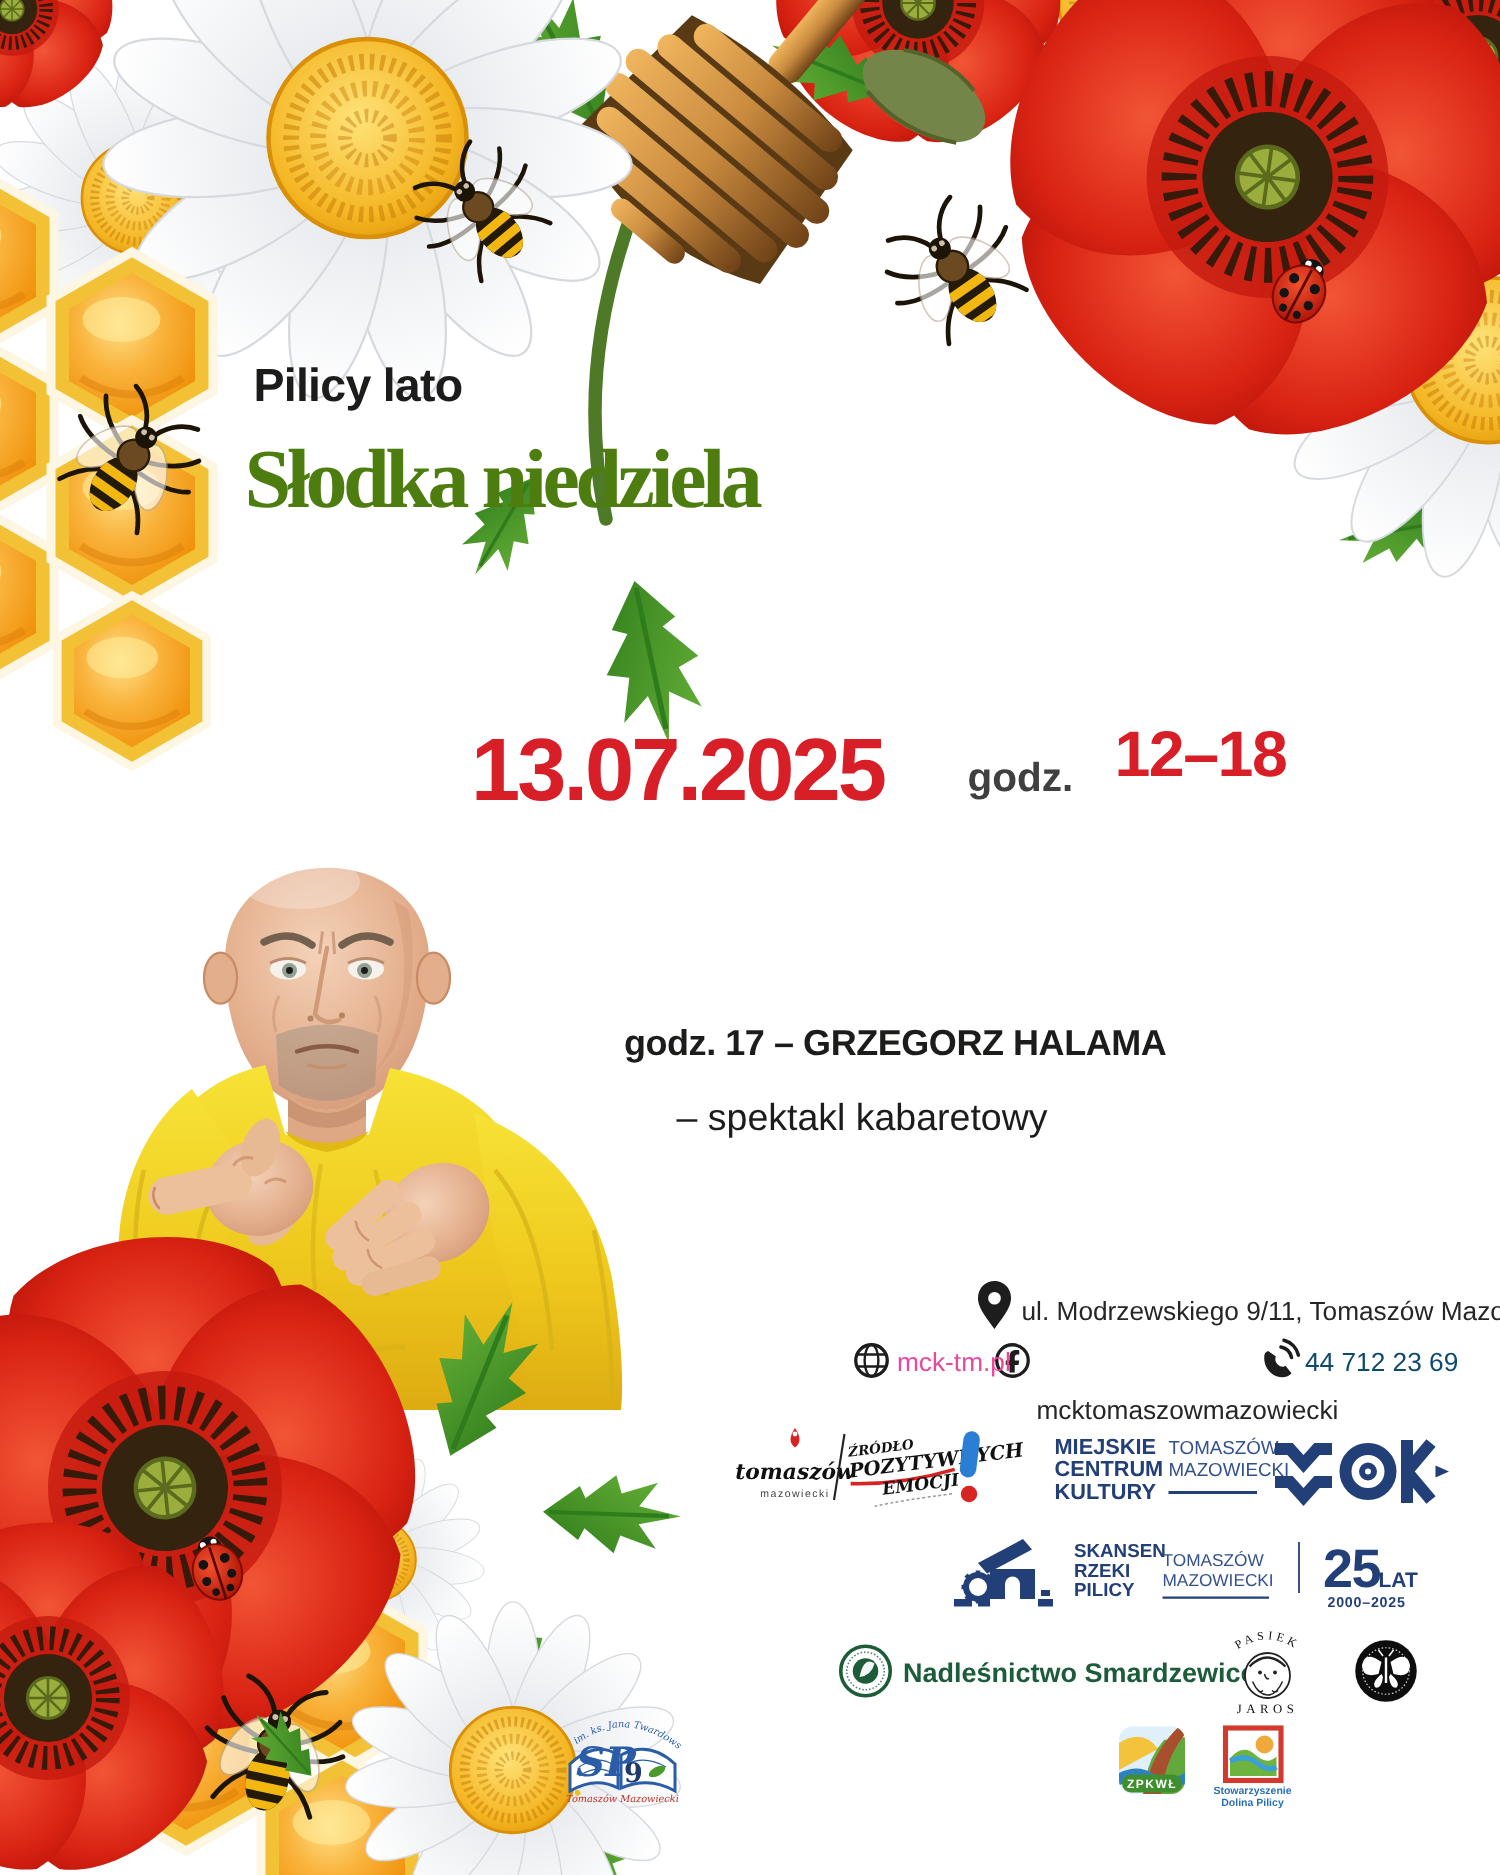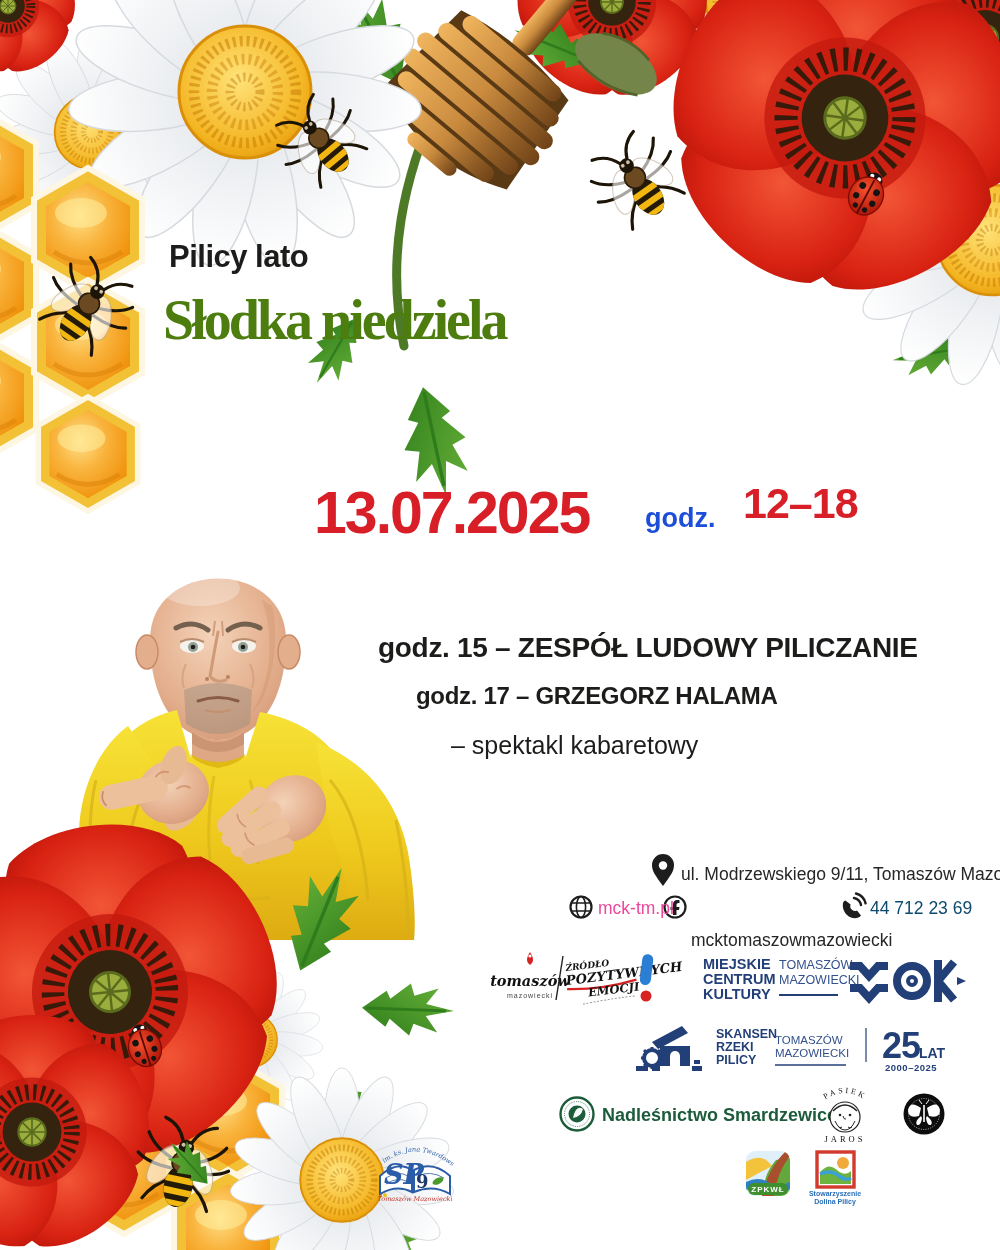--- a/index.html
+++ b/index.html
@@ -3,21 +3,21 @@
 <meta charset="utf-8">
 <style>
   html,body{margin:0;padding:0;background:#fff;}
   .poster{position:relative;width:1000px;height:1250px;background:#fff;overflow:hidden;
           font-family:"Liberation Sans",sans-serif;color:#1c1c1b;}
   .abs{position:absolute;white-space:nowrap;}
   .pretitle{left:169px;top:239px;font-size:31px;font-weight:600;letter-spacing:-.5px;}
   .title{left:163px;top:288px;font-size:56px;font-weight:800;letter-spacing:-3px;color:#4d7c0f;font-family:Liberation Serif, serif;}
   .subtitle{left:169px;top:411px;font-size:31px;font-weight:600;letter-spacing:-.5px;}
   .date{left:303px;top:479px;font-size:59px;font-weight:800;letter-spacing:-2px;color:#d81e26;margin-left:11px;}
-  .timelabel{left:645px;top:503px;font-size:27px;font-weight:700;color:#1d4ed8;}
+  .timelabel{left:645px;top:503px;font-size:27px;font-weight:700;color:#404040;}
   .timerange{left:743px;top:479px;font-size:43px;font-weight:800;letter-spacing:-1px;color:#d81e26;}
   .prog1{left:378px;top:632px;font-size:28px;font-weight:700;letter-spacing:-.3px;}
   .prog2{left:416px;top:682px;font-size:24px;font-weight:700;letter-spacing:-.3px;}
   .prog3{left:451px;top:731px;font-size:25px;font-weight:400;}
   .addr{left:681px;top:864px;font-size:17.5px;color:#262626;}
   .web{left:598px;top:898px;font-size:17.5px;color:#ec4899;}
   .fbt{left:691px;top:898px;font-size:17.5px;color:#262626;margin-top:32px;}
   .tel{left:870px;top:898px;font-size:17.5px;color:#0c4a6e;}
   svg.deco{position:absolute;left:0;top:0;width:1000px;height:1250px;}
   .txt{position:absolute;z-index:2;}
@@ -465,20 +465,19 @@
       <text x="415" y="1201" text-anchor="middle" font-family="DejaVu Serif,serif" font-style="italic" font-size="6.5" fill="#c03028">Tomaszów Mazowiecki</text>
     </g>
   </g>
 </svg>
 
   <div class="abs txt pretitle">Pilicy lato</div>
   <div class="abs txt title">Słodka niedziela</div>
   <div class="abs txt date">13.07.2025</div>
   <div class="abs txt timelabel">godz.</div>
   <div class="abs txt timerange">12–18</div>
-  <div class="abs txt prog1">godz. 15 – ZESPÓŁ LUDOWY PILICZANIE</div>
   <div class="abs txt prog2">godz. 17 – GRZEGORZ HALAMA</div>
   <div class="abs txt prog3">– spektakl kabaretowy</div>
   <div class="abs txt addr">ul. Modrzewskiego 9/11, Tomaszów Mazowiecki</div>
   <div class="abs txt web">mck-tm.pl</div>
   <div class="abs txt fbt">mcktomaszowmazowiecki</div>
   <div class="abs txt tel">44 712 23 69</div>
 </div>
 
 </body></html>

